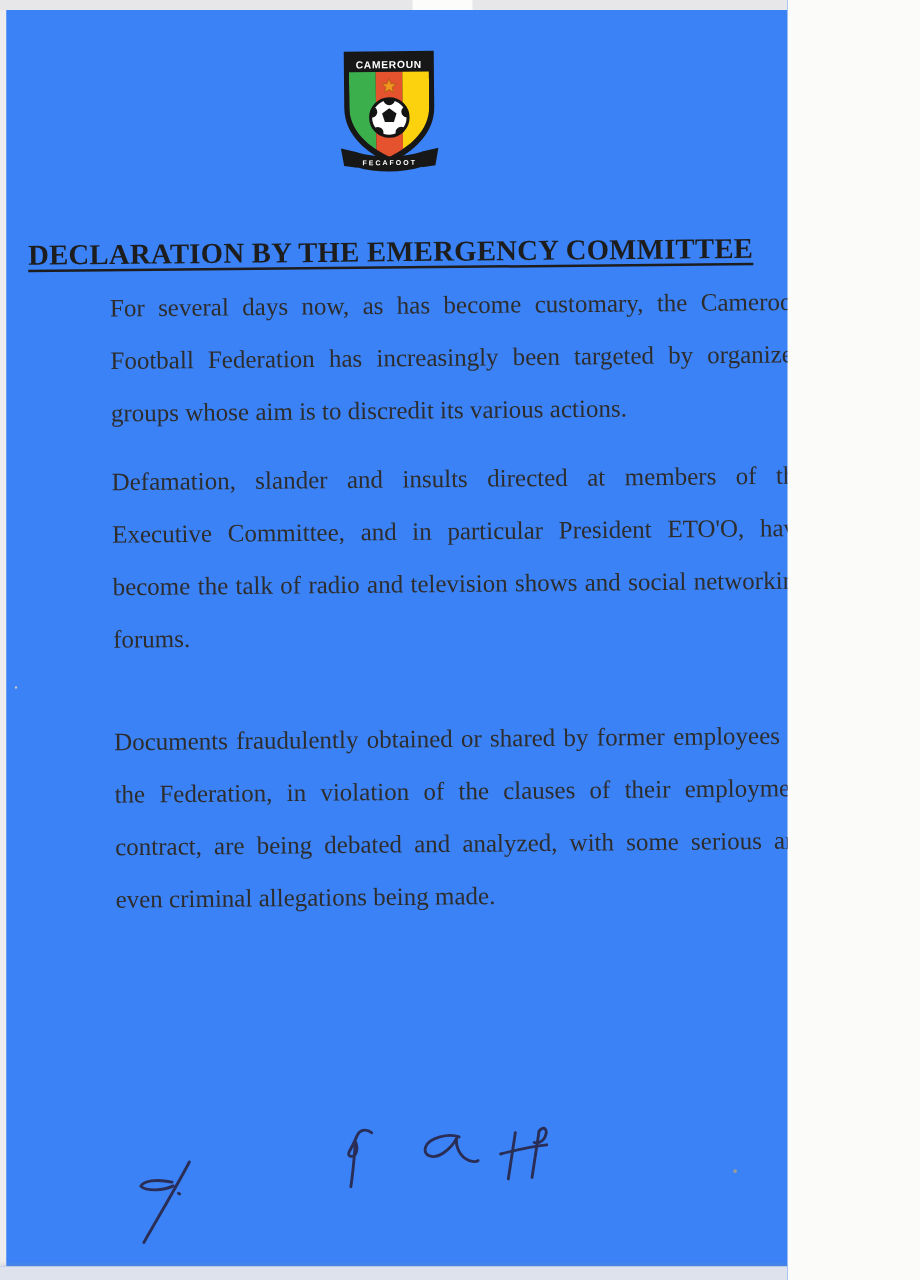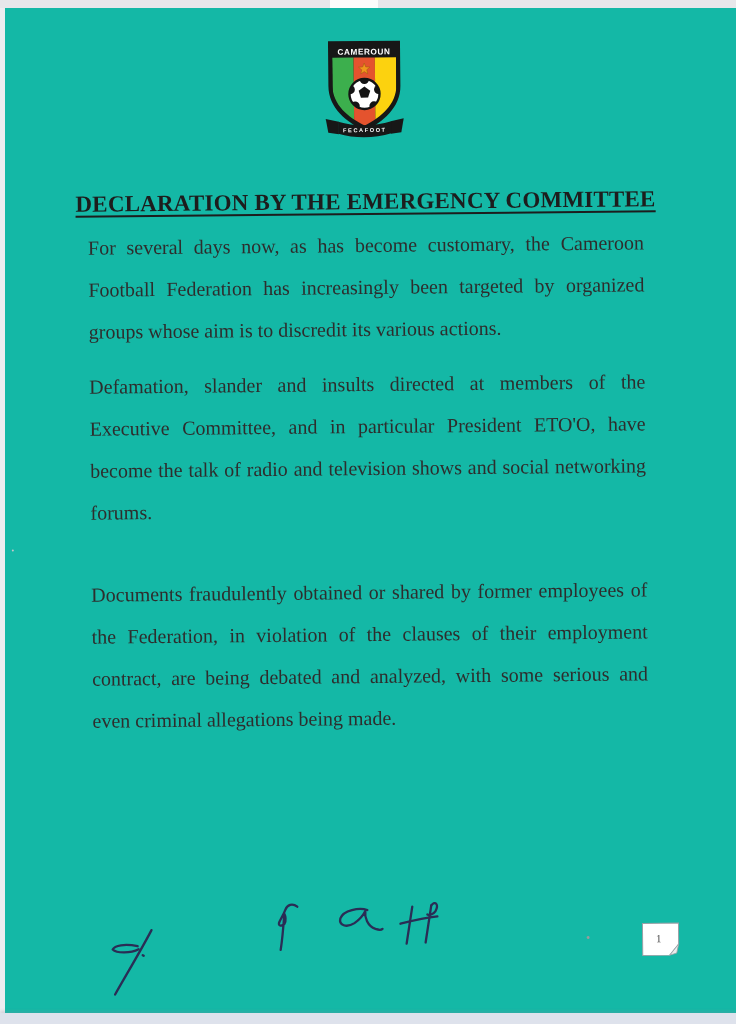--- a/index.html
+++ b/index.html
@@ -1,16 +1,16 @@
 <!DOCTYPE html>
 <html><head>
 <meta charset="utf-8">
 <style>
   html,body{margin:0;padding:0;background:#fbfbfa;}
-  #screen{position:relative;width:736px;height:1024px;background:#14b8a6;overflow:hidden;
+  #screen{position:relative;width:630px;height:1024px;background:#3b82f6;overflow:hidden;
           font-family:"Liberation Serif",serif;}
   
   .edge-top{position:absolute;top:0;left:0;right:0;height:8px;background:#e7e7ea;}
   .edge-tab{position:absolute;top:0;left:330px;width:48px;height:8px;background:#fcfcfb;}
   .edge-left{position:absolute;top:8px;left:0;width:5px;height:1005px;background:#ededf0;}
   .edge-bottom{position:absolute;left:0;right:0;bottom:0;height:11px;background:#dee2ec;
                box-shadow:0 -2px 3px rgba(130,140,160,.25);}
   
   .sheet{position:absolute;inset:0;transform:rotate(-0.55deg);transform-origin:50% 45%;}
   .crest{display:block;margin:36px auto 0;}

